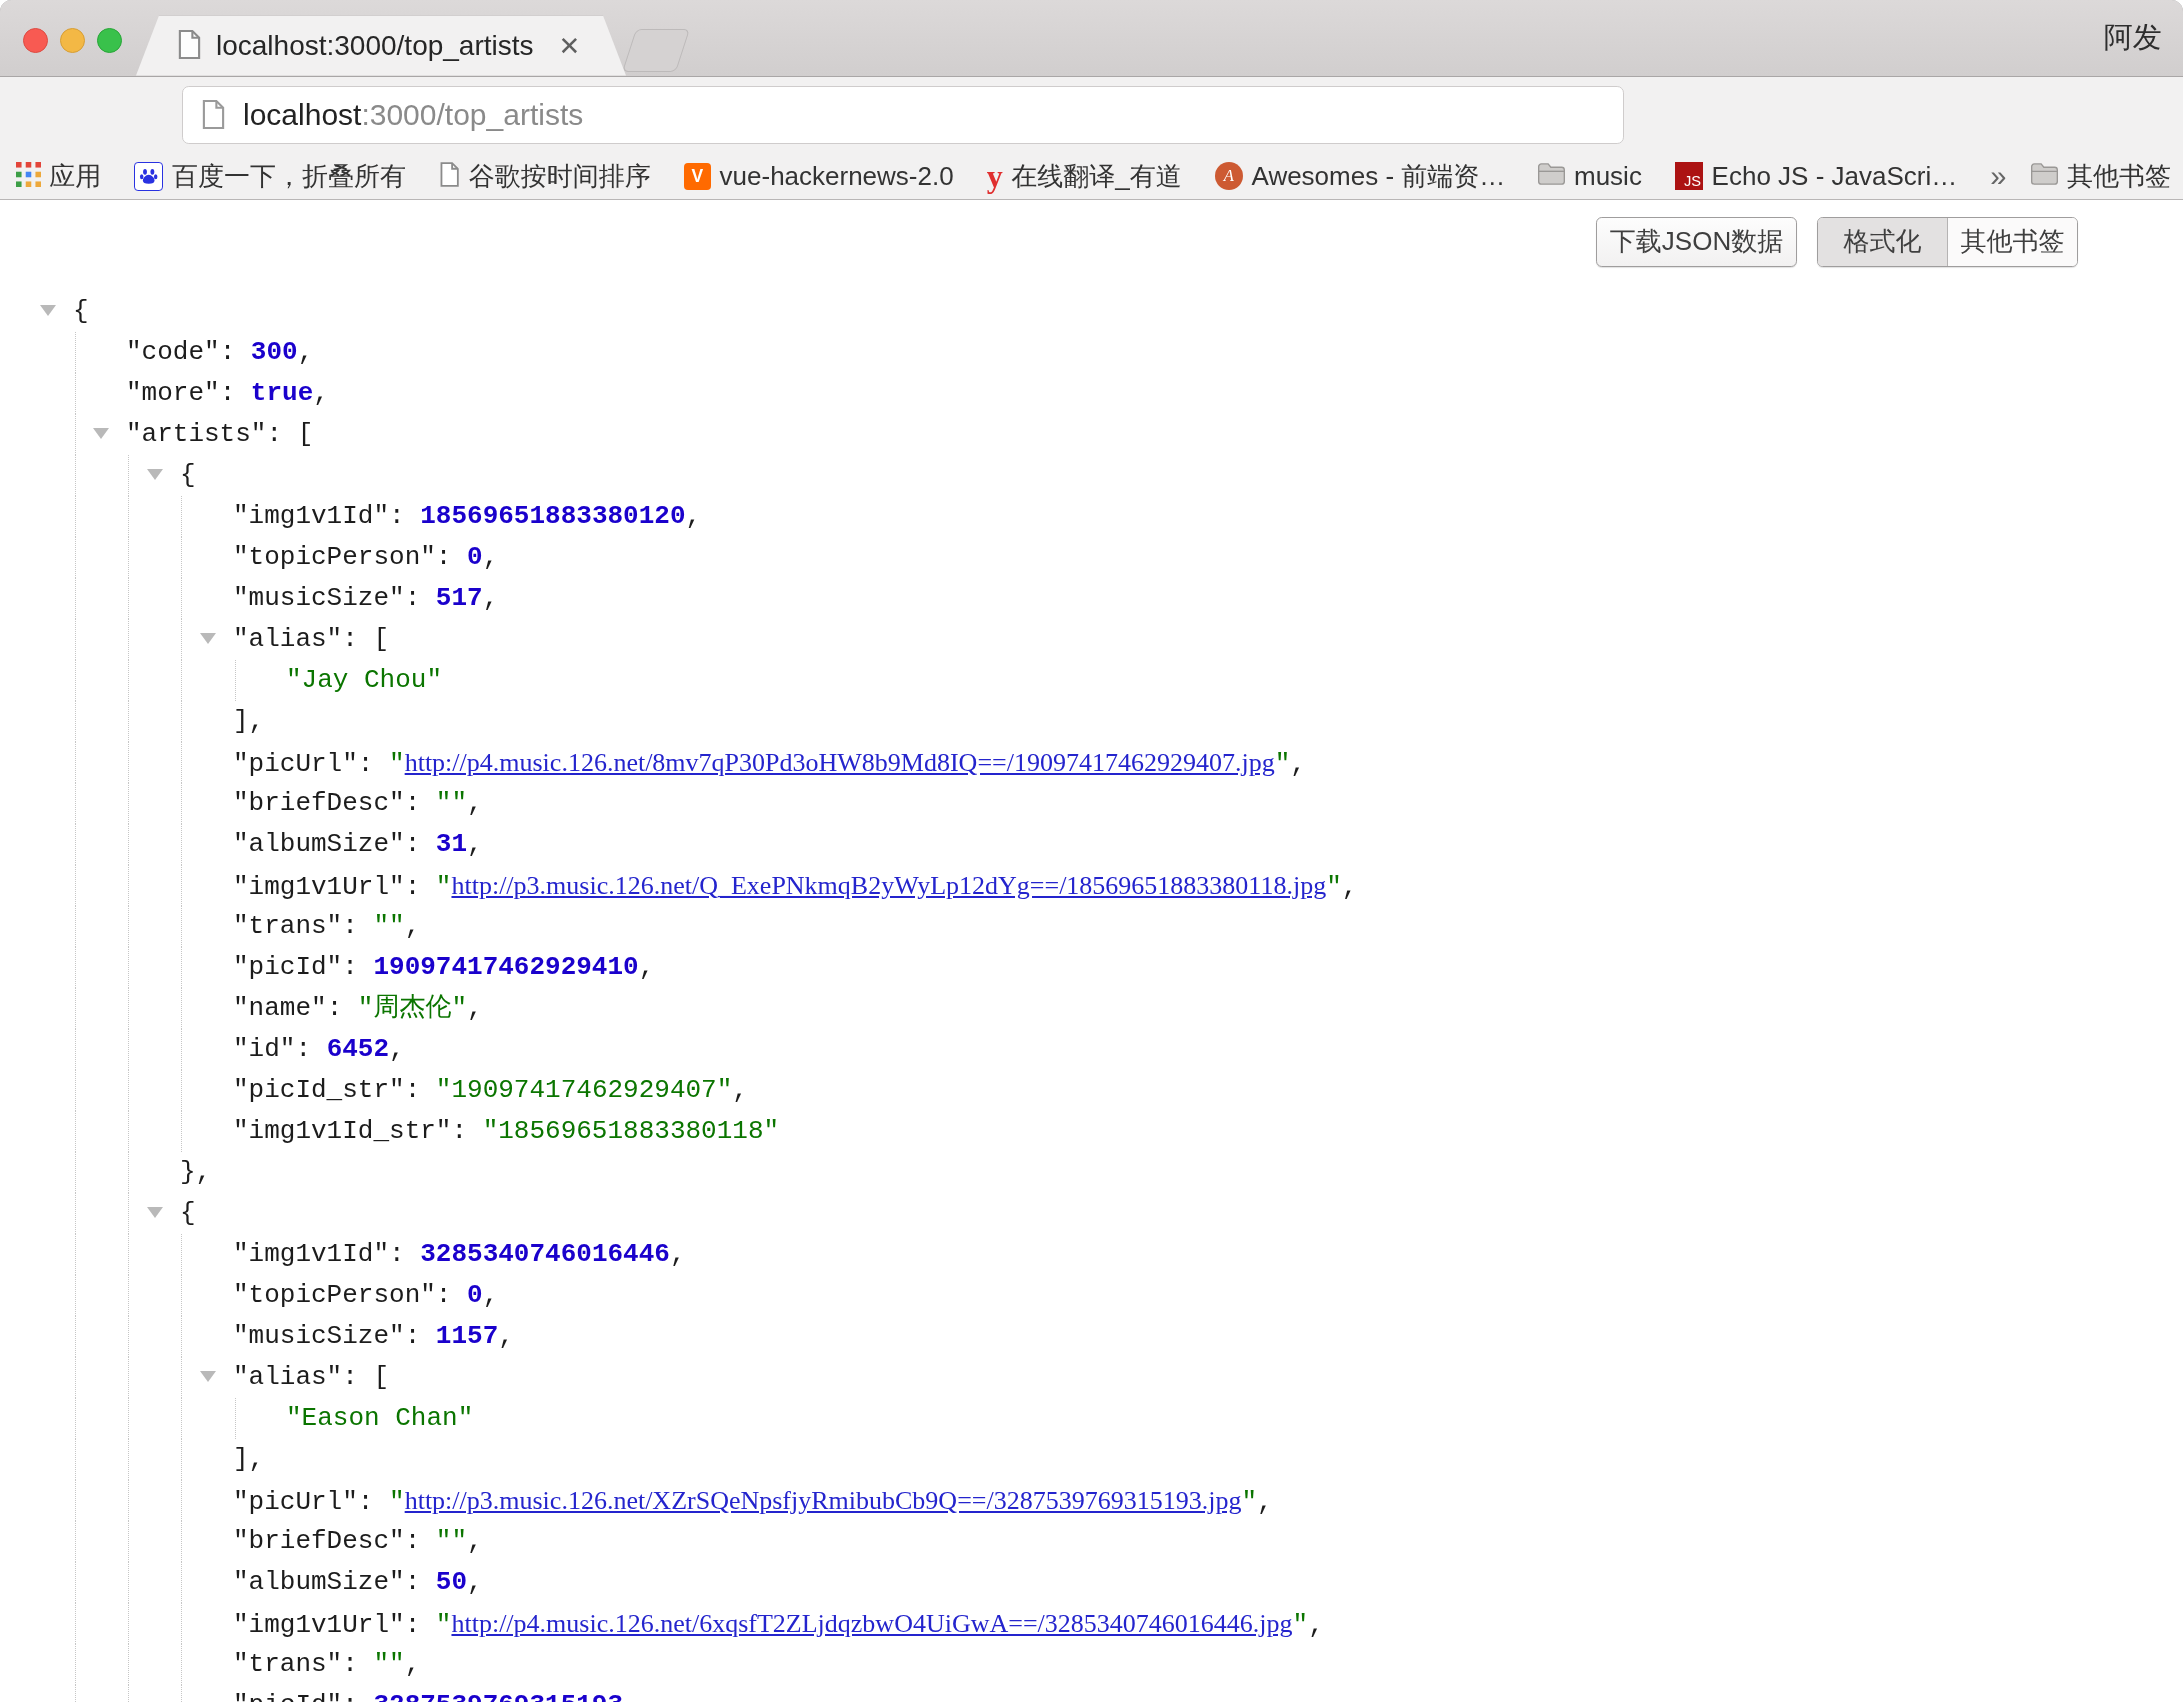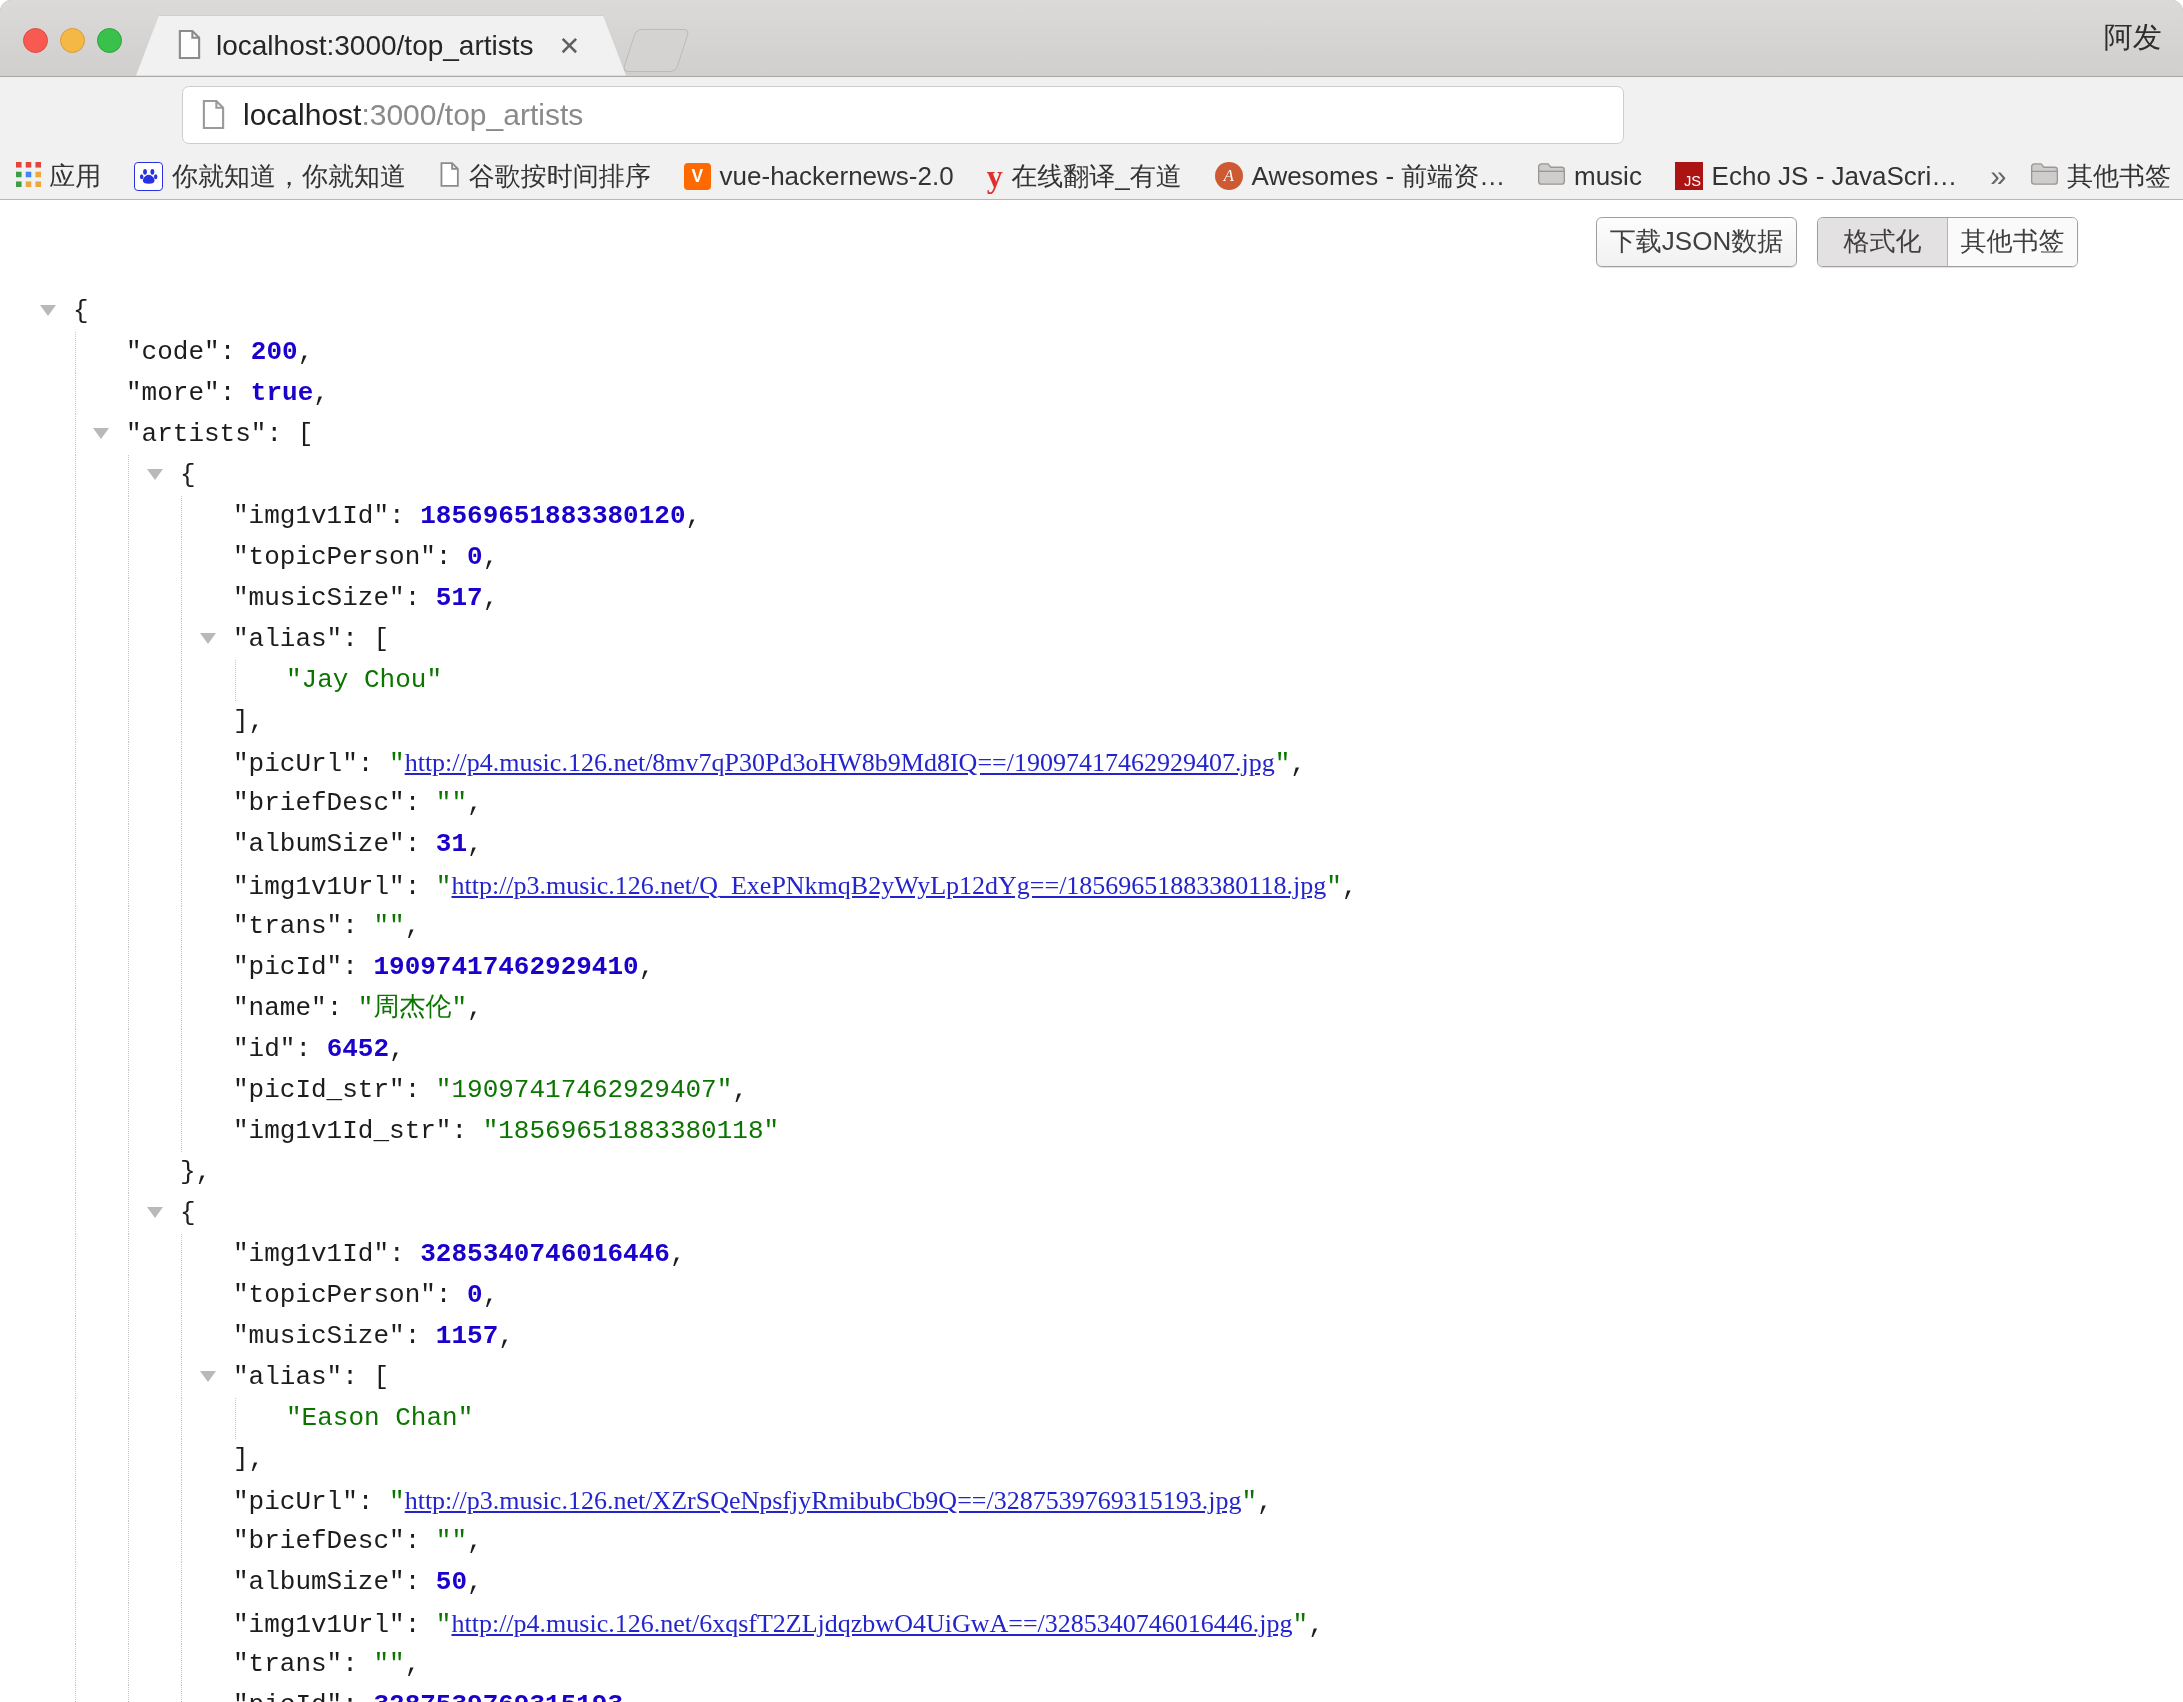--- a/index.html
+++ b/index.html
@@ -243,21 +243,21 @@
     <div class="bm">
       <span class="bdic">
           <svg width="19.4" height="19.4" viewBox="0 0 20 20" fill="#2932e1">
             <ellipse cx="6.2" cy="6" rx="2" ry="3"></ellipse>
             <ellipse cx="13.8" cy="6" rx="2" ry="3"></ellipse>
             <ellipse cx="2.8" cy="11" rx="1.8" ry="2.6"></ellipse>
             <ellipse cx="17.2" cy="11" rx="1.8" ry="2.6"></ellipse>
             <path d="M10 9 c3 0 6 3.2 6 6 0 2.4-2 3.4-6 3.4 s-6-1-6-3.4 c0-2.8 3-6 6-6z"></path>
           </svg>
         </span>
-      <span class="lbl">你就知道，你就知道</span>
+      <span class="lbl">百度一下，折叠所有</span>
     </div>
     <div class="bm">
       <span><svg width="21.3" height="27" viewBox="0 0 13 16">
             <path d="M1.5 1 H8 L11.5 4.5 V15 H1.5 Z" fill="#fff" stroke="#8b8b8b" stroke-width="1.1"></path>
             <path d="M8 1 V4.5 H11.5" fill="none" stroke="#8b8b8b" stroke-width="1.1"></path>
           </svg></span>
       <span class="lbl">谷歌按时间排序</span>
     </div>
     <div class="bm">
       <span class="vueic">V</span>
@@ -293,21 +293,21 @@
   </div>
 
   <div class="content">
     <div class="btn btn-download">下载JSON数据</div>
     <div class="seg">
       <div class="cell sel">格式化</div>
       <div class="cell unsel">其他书签</div>
     </div>
     <div class="jsontree">
         <div class="jl" style="padding-left: 73px;"><span class="arr" style="left: 40px;"></span><span class="tk-p">{</span></div>
-        <div class="jl" style="padding-left: 126px;"><span class="guide" style="left: 75px;"></span><span class="tk-k">"code"</span><span class="tk-p">: </span><span class="tk-n">200</span><span class="tk-p">,</span></div>
+        <div class="jl" style="padding-left: 126px;"><span class="guide" style="left: 75px;"></span><span class="tk-k">"code"</span><span class="tk-p">: </span><span class="tk-n">300</span><span class="tk-p">,</span></div>
         <div class="jl" style="padding-left: 126px;"><span class="guide" style="left: 75px;"></span><span class="tk-k">"more"</span><span class="tk-p">: </span><span class="tk-n">true</span><span class="tk-p">,</span></div>
         <div class="jl" style="padding-left: 126px;"><span class="guide" style="left: 75px;"></span><span class="arr" style="left: 93px;"></span><span class="tk-k">"artists"</span><span class="tk-p">: [</span></div>
         <div class="jl" style="padding-left: 180px;"><span class="guide" style="left: 75px;"></span><span class="guide" style="left: 128px;"></span><span class="arr" style="left: 147px;"></span><span class="tk-p">{</span></div>
         <div class="jl" style="padding-left: 233px;"><span class="guide" style="left: 75px;"></span><span class="guide" style="left: 128px;"></span><span class="guide" style="left: 181px;"></span><span class="tk-k">"img1v1Id"</span><span class="tk-p">: </span><span class="tk-n">18569651883380120</span><span class="tk-p">,</span></div>
         <div class="jl" style="padding-left: 233px;"><span class="guide" style="left: 75px;"></span><span class="guide" style="left: 128px;"></span><span class="guide" style="left: 181px;"></span><span class="tk-k">"topicPerson"</span><span class="tk-p">: </span><span class="tk-n">0</span><span class="tk-p">,</span></div>
         <div class="jl" style="padding-left: 233px;"><span class="guide" style="left: 75px;"></span><span class="guide" style="left: 128px;"></span><span class="guide" style="left: 181px;"></span><span class="tk-k">"musicSize"</span><span class="tk-p">: </span><span class="tk-n">517</span><span class="tk-p">,</span></div>
         <div class="jl" style="padding-left: 233px;"><span class="guide" style="left: 75px;"></span><span class="guide" style="left: 128px;"></span><span class="guide" style="left: 181px;"></span><span class="arr" style="left: 200px;"></span><span class="tk-k">"alias"</span><span class="tk-p">: [</span></div>
         <div class="jl" style="padding-left: 286px;"><span class="guide" style="left: 75px;"></span><span class="guide" style="left: 128px;"></span><span class="guide" style="left: 181px;"></span><span class="guide" style="left: 235px;"></span><span class="tk-s">"Jay Chou"</span></div>
         <div class="jl" style="padding-left: 233px;"><span class="guide" style="left: 75px;"></span><span class="guide" style="left: 128px;"></span><span class="guide" style="left: 181px;"></span><span class="tk-p">],</span></div>
         <div class="jl" style="padding-left: 233px;"><span class="guide" style="left: 75px;"></span><span class="guide" style="left: 128px;"></span><span class="guide" style="left: 181px;"></span><span class="tk-k">"picUrl"</span><span class="tk-p">: </span><span class="tk-q">"</span><span class="tk-a">http://p4.music.126.net/8mv7qP30Pd3oHW8b9Md8IQ==/19097417462929407.jpg</span><span class="tk-q">"</span><span class="tk-p">,</span></div>

